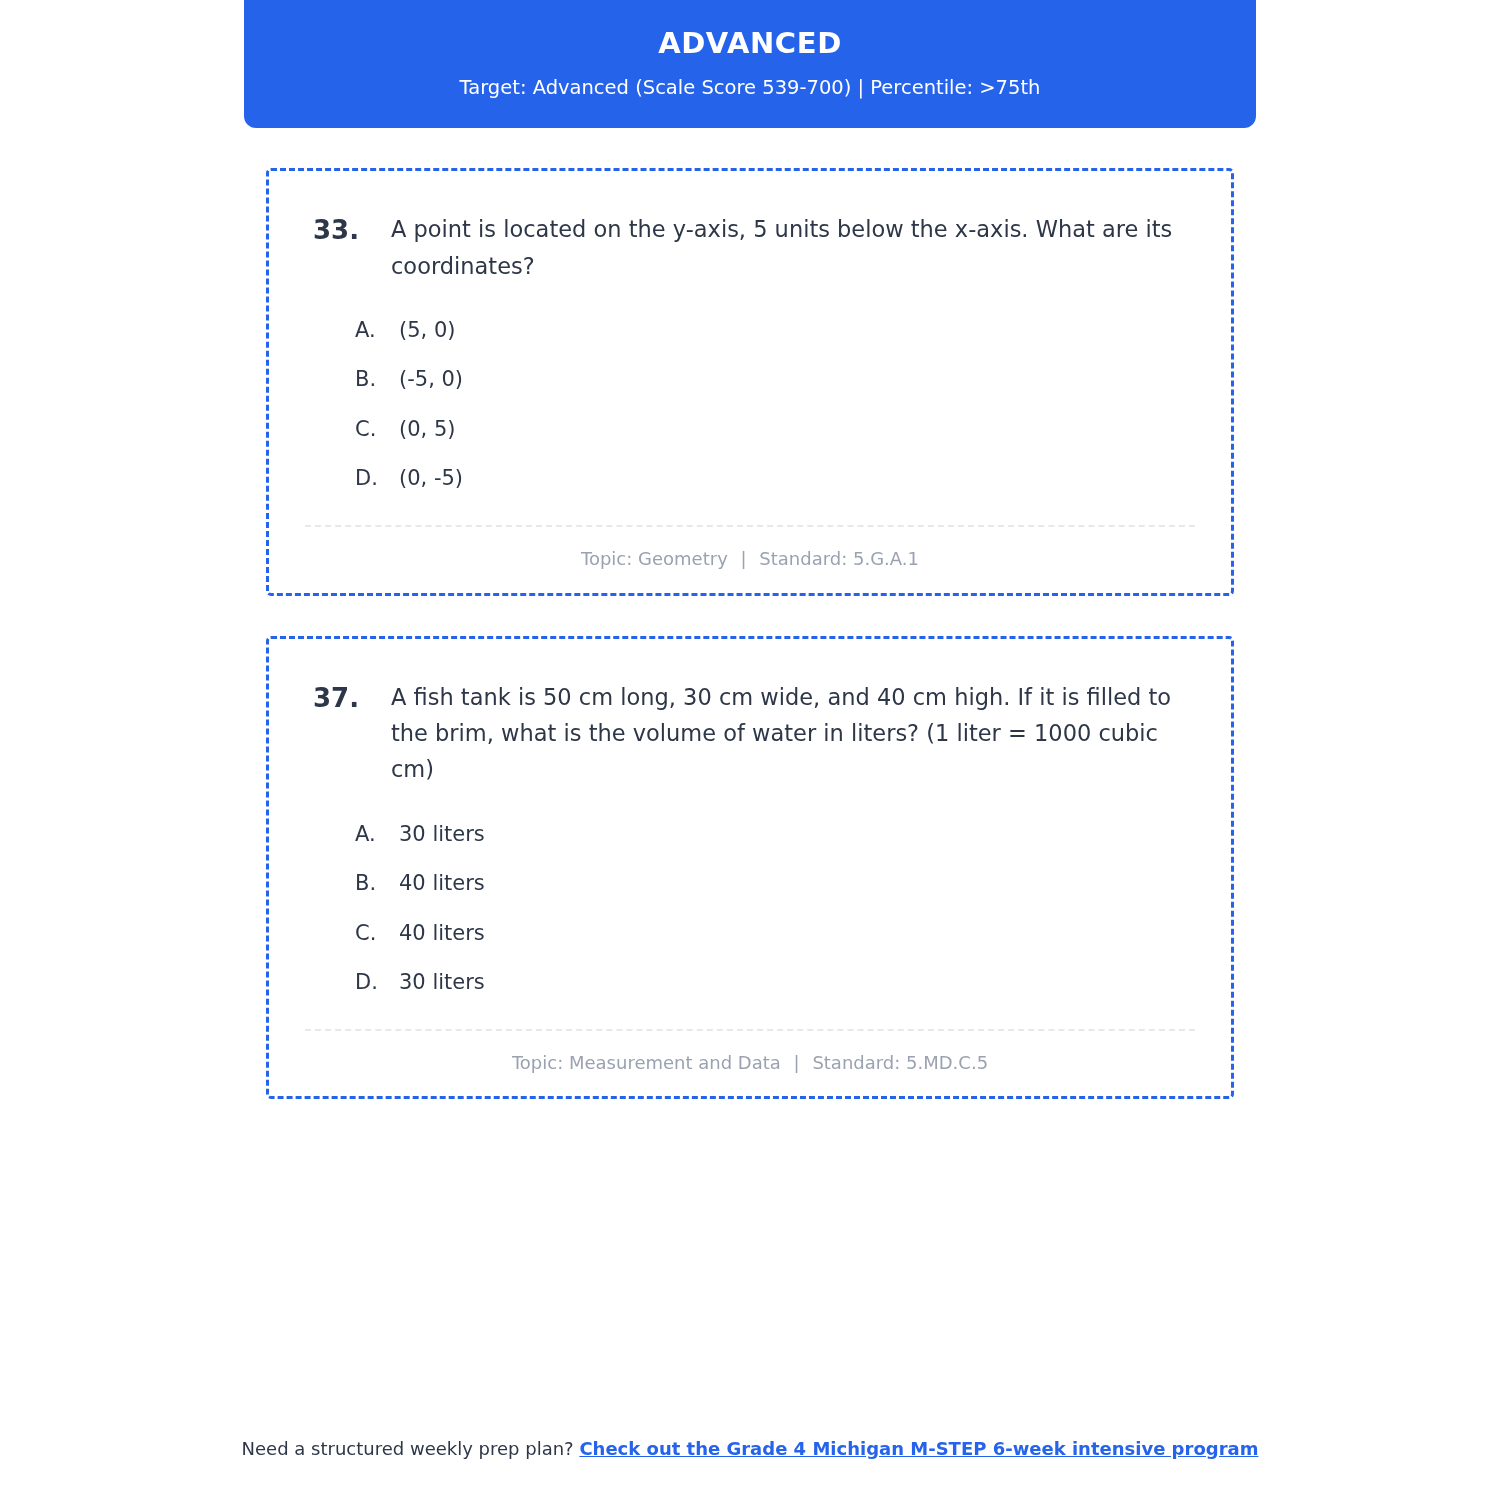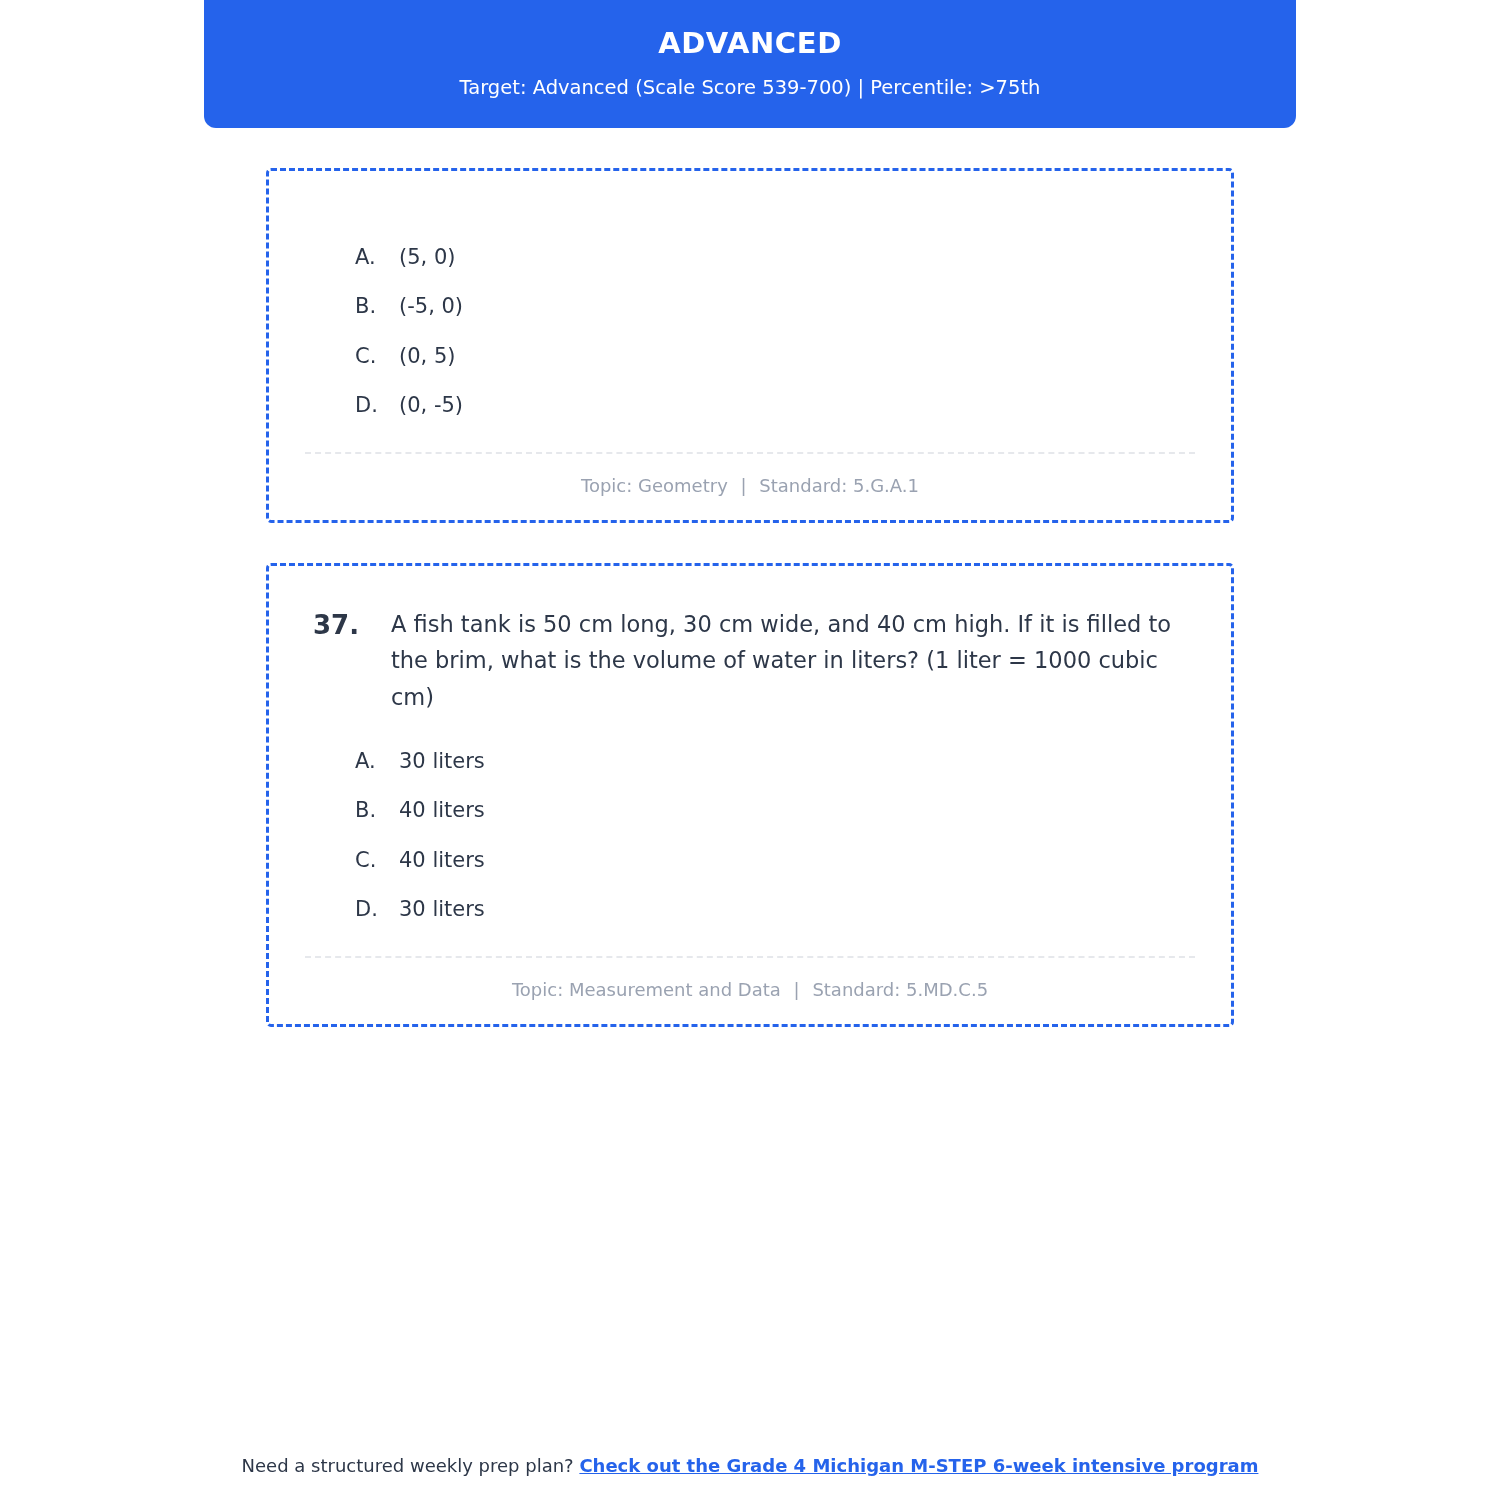--- a/index.html
+++ b/index.html
@@ -16,21 +16,21 @@
     height: 1500px;
     position: relative;
     background: #ffffff;
     display: flex;
     flex-direction: column;
     align-items: center;
   }
 
   
   .banner {
-    width: 1092px;
+    width: 1012px;
     margin-top: 0px;
     background: #2563eb;
     border-radius: 0 0 12px 12px;
     padding: 26px 30px 28px 30px;
     text-align: center;
     color: #ffffff;
   }
   .banner-title {
     font-size: 29px;
     font-weight: bold;
@@ -123,21 +123,21 @@
     color: #9aa2b1;
     line-height: 1.3;
   }
   .meta-sep { padding: 0 7px; }
 
   
   .footer {
     position: absolute;
     left: 0;
     right: 0;
-    bottom: 22px;
+    bottom: 39px;
     text-align: center;
     font-size: 18px;
     color: #2d3748;
     line-height: 1.4;
   }
   .footer-link {
     color: #2563eb;
     font-weight: bold;
     text-decoration: underline;
     cursor: pointer;
@@ -149,20 +149,24 @@
 <div class="page">
 
   <div class="banner">
     <div class="banner-title">ADVANCED</div>
     <div class="banner-subtitle">Target: Advanced (Scale Score 539-700)  |  Percentile: &gt;75th</div>
   </div>
 
   <div class="cards">
 
     <div class="question-card first">
+      <div class="question-row">
+        <div class="question-number">33.</div>
+        <div class="question-text">A point is located on the y-axis, 5 units below the x-axis. What are its coordinates?</div>
+      </div>
       <div class="options">
         <div class="option">
           <span class="option-letter">A.</span>
           <span class="option-text">(5, 0)</span>
         </div>
         <div class="option">
           <span class="option-letter">B.</span>
           <span class="option-text">(-5, 0)</span>
         </div>
         <div class="option">

